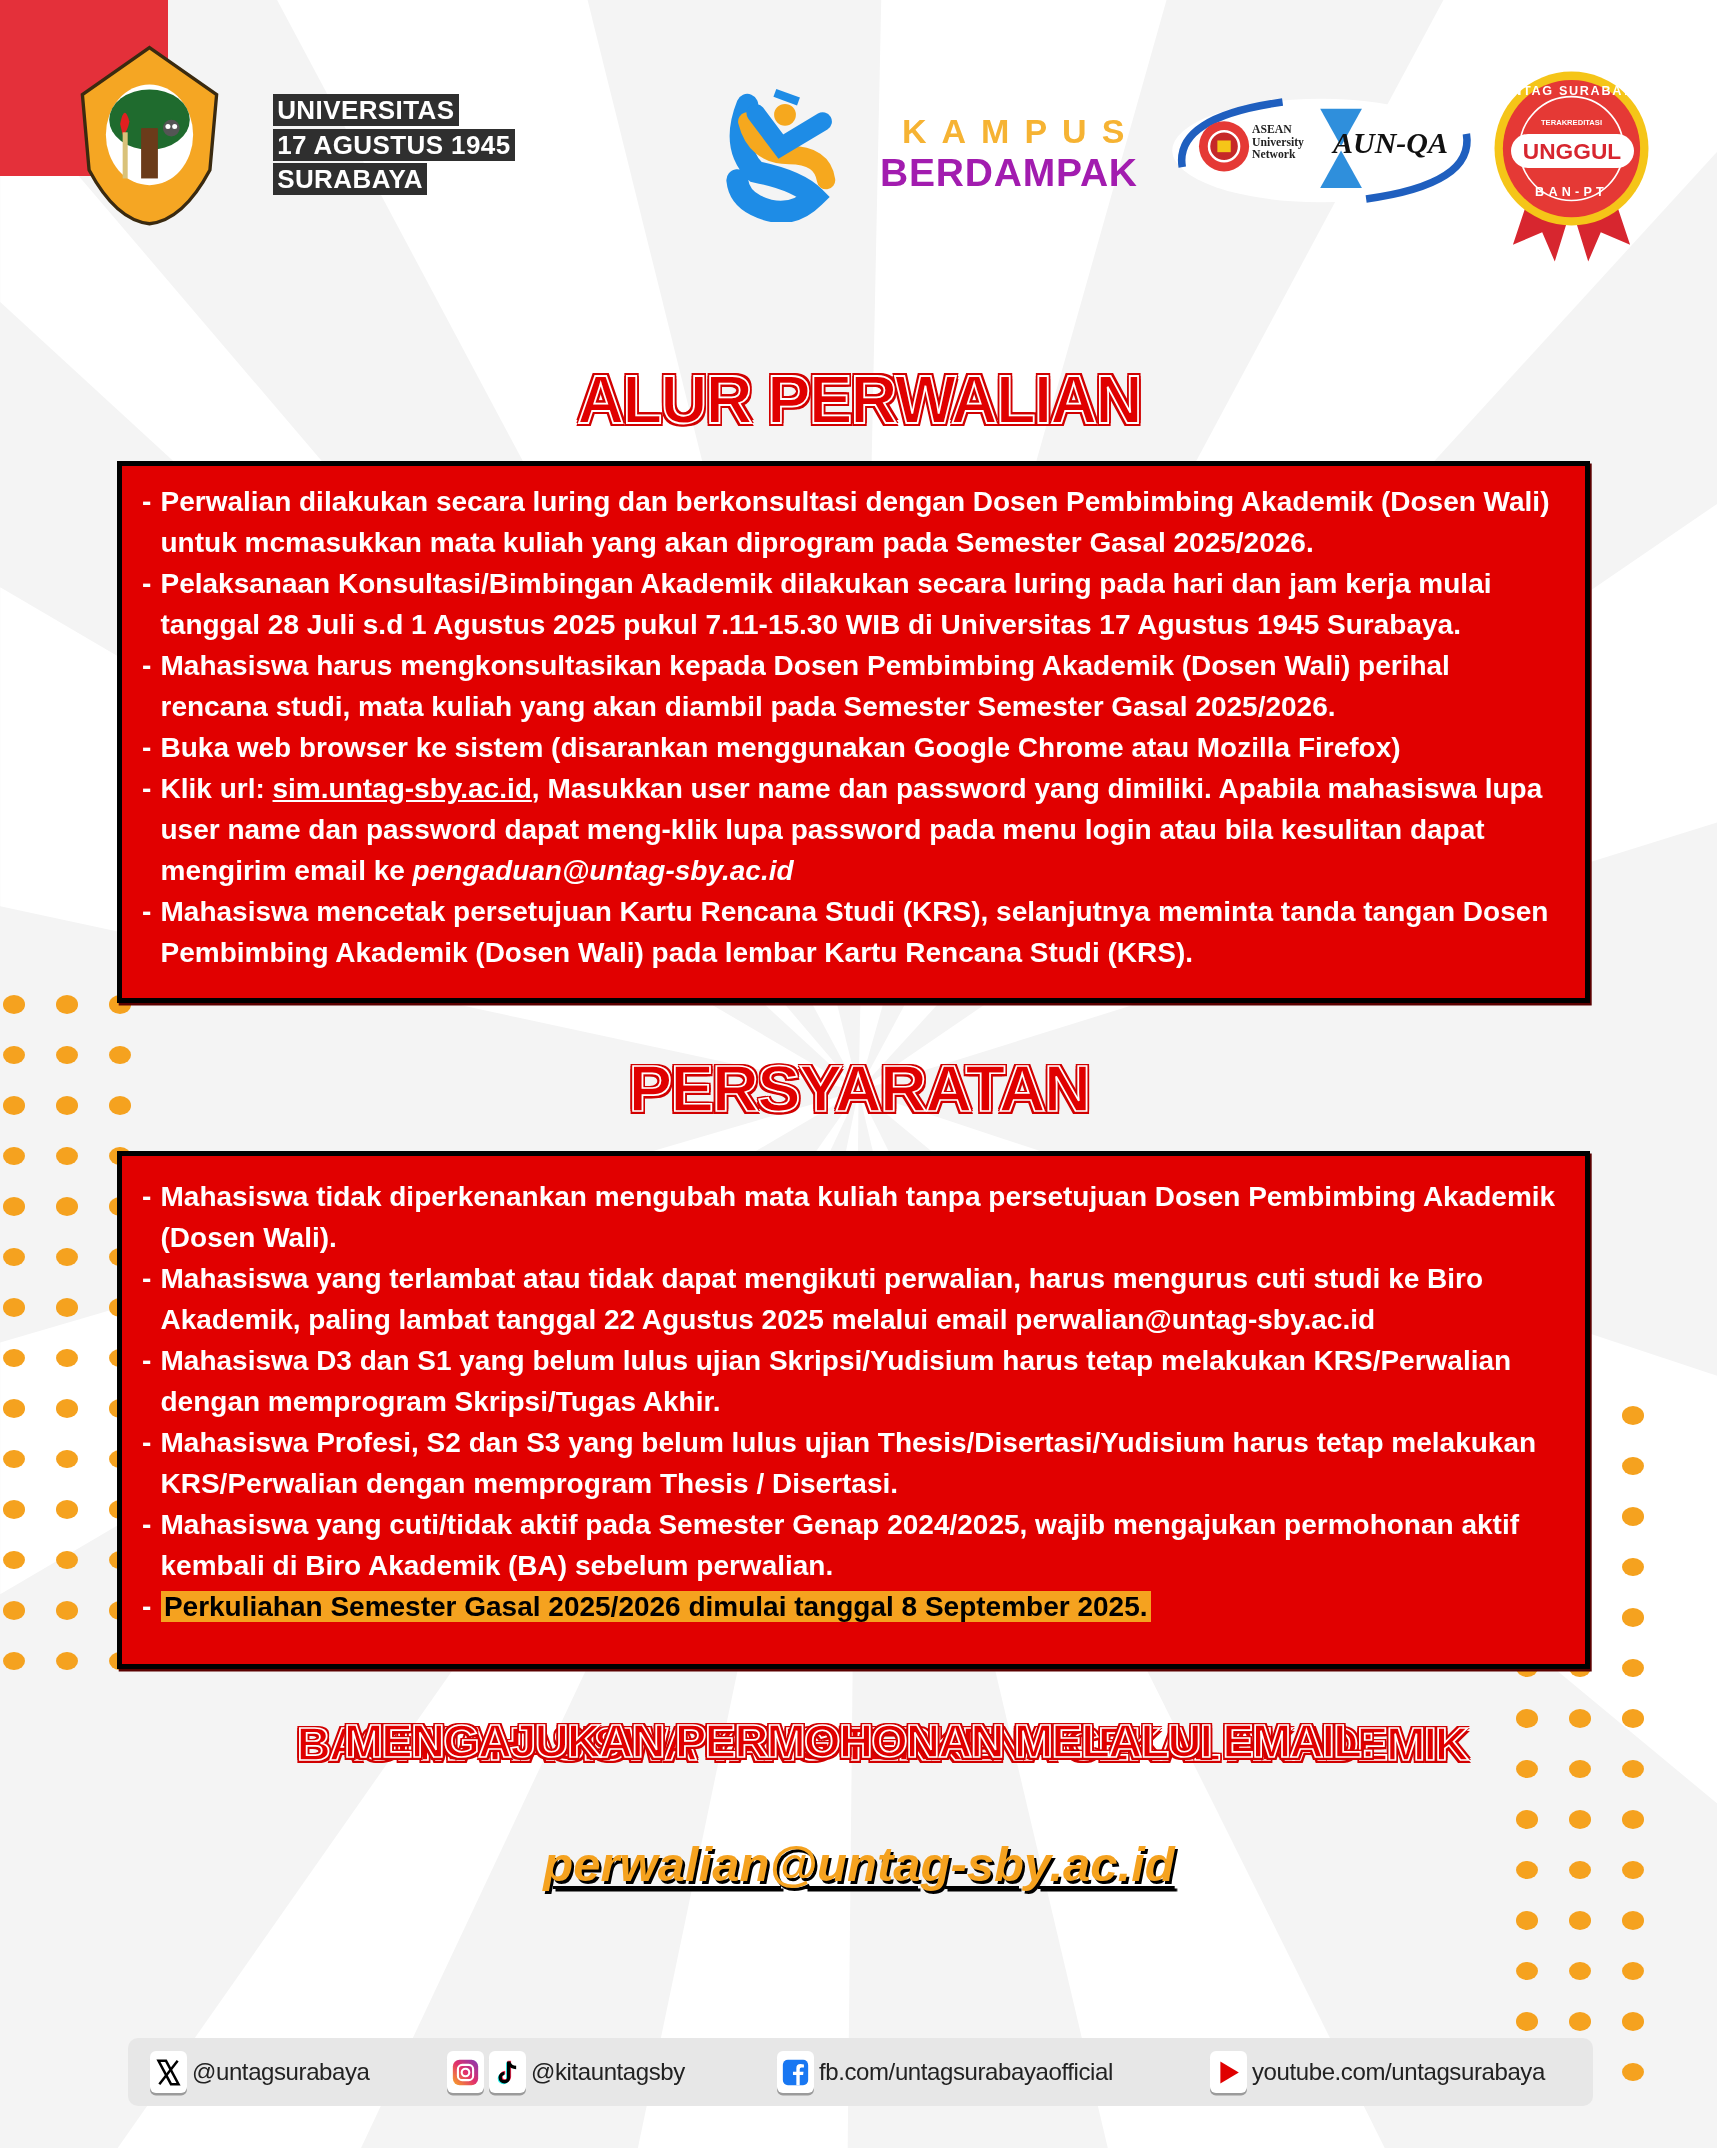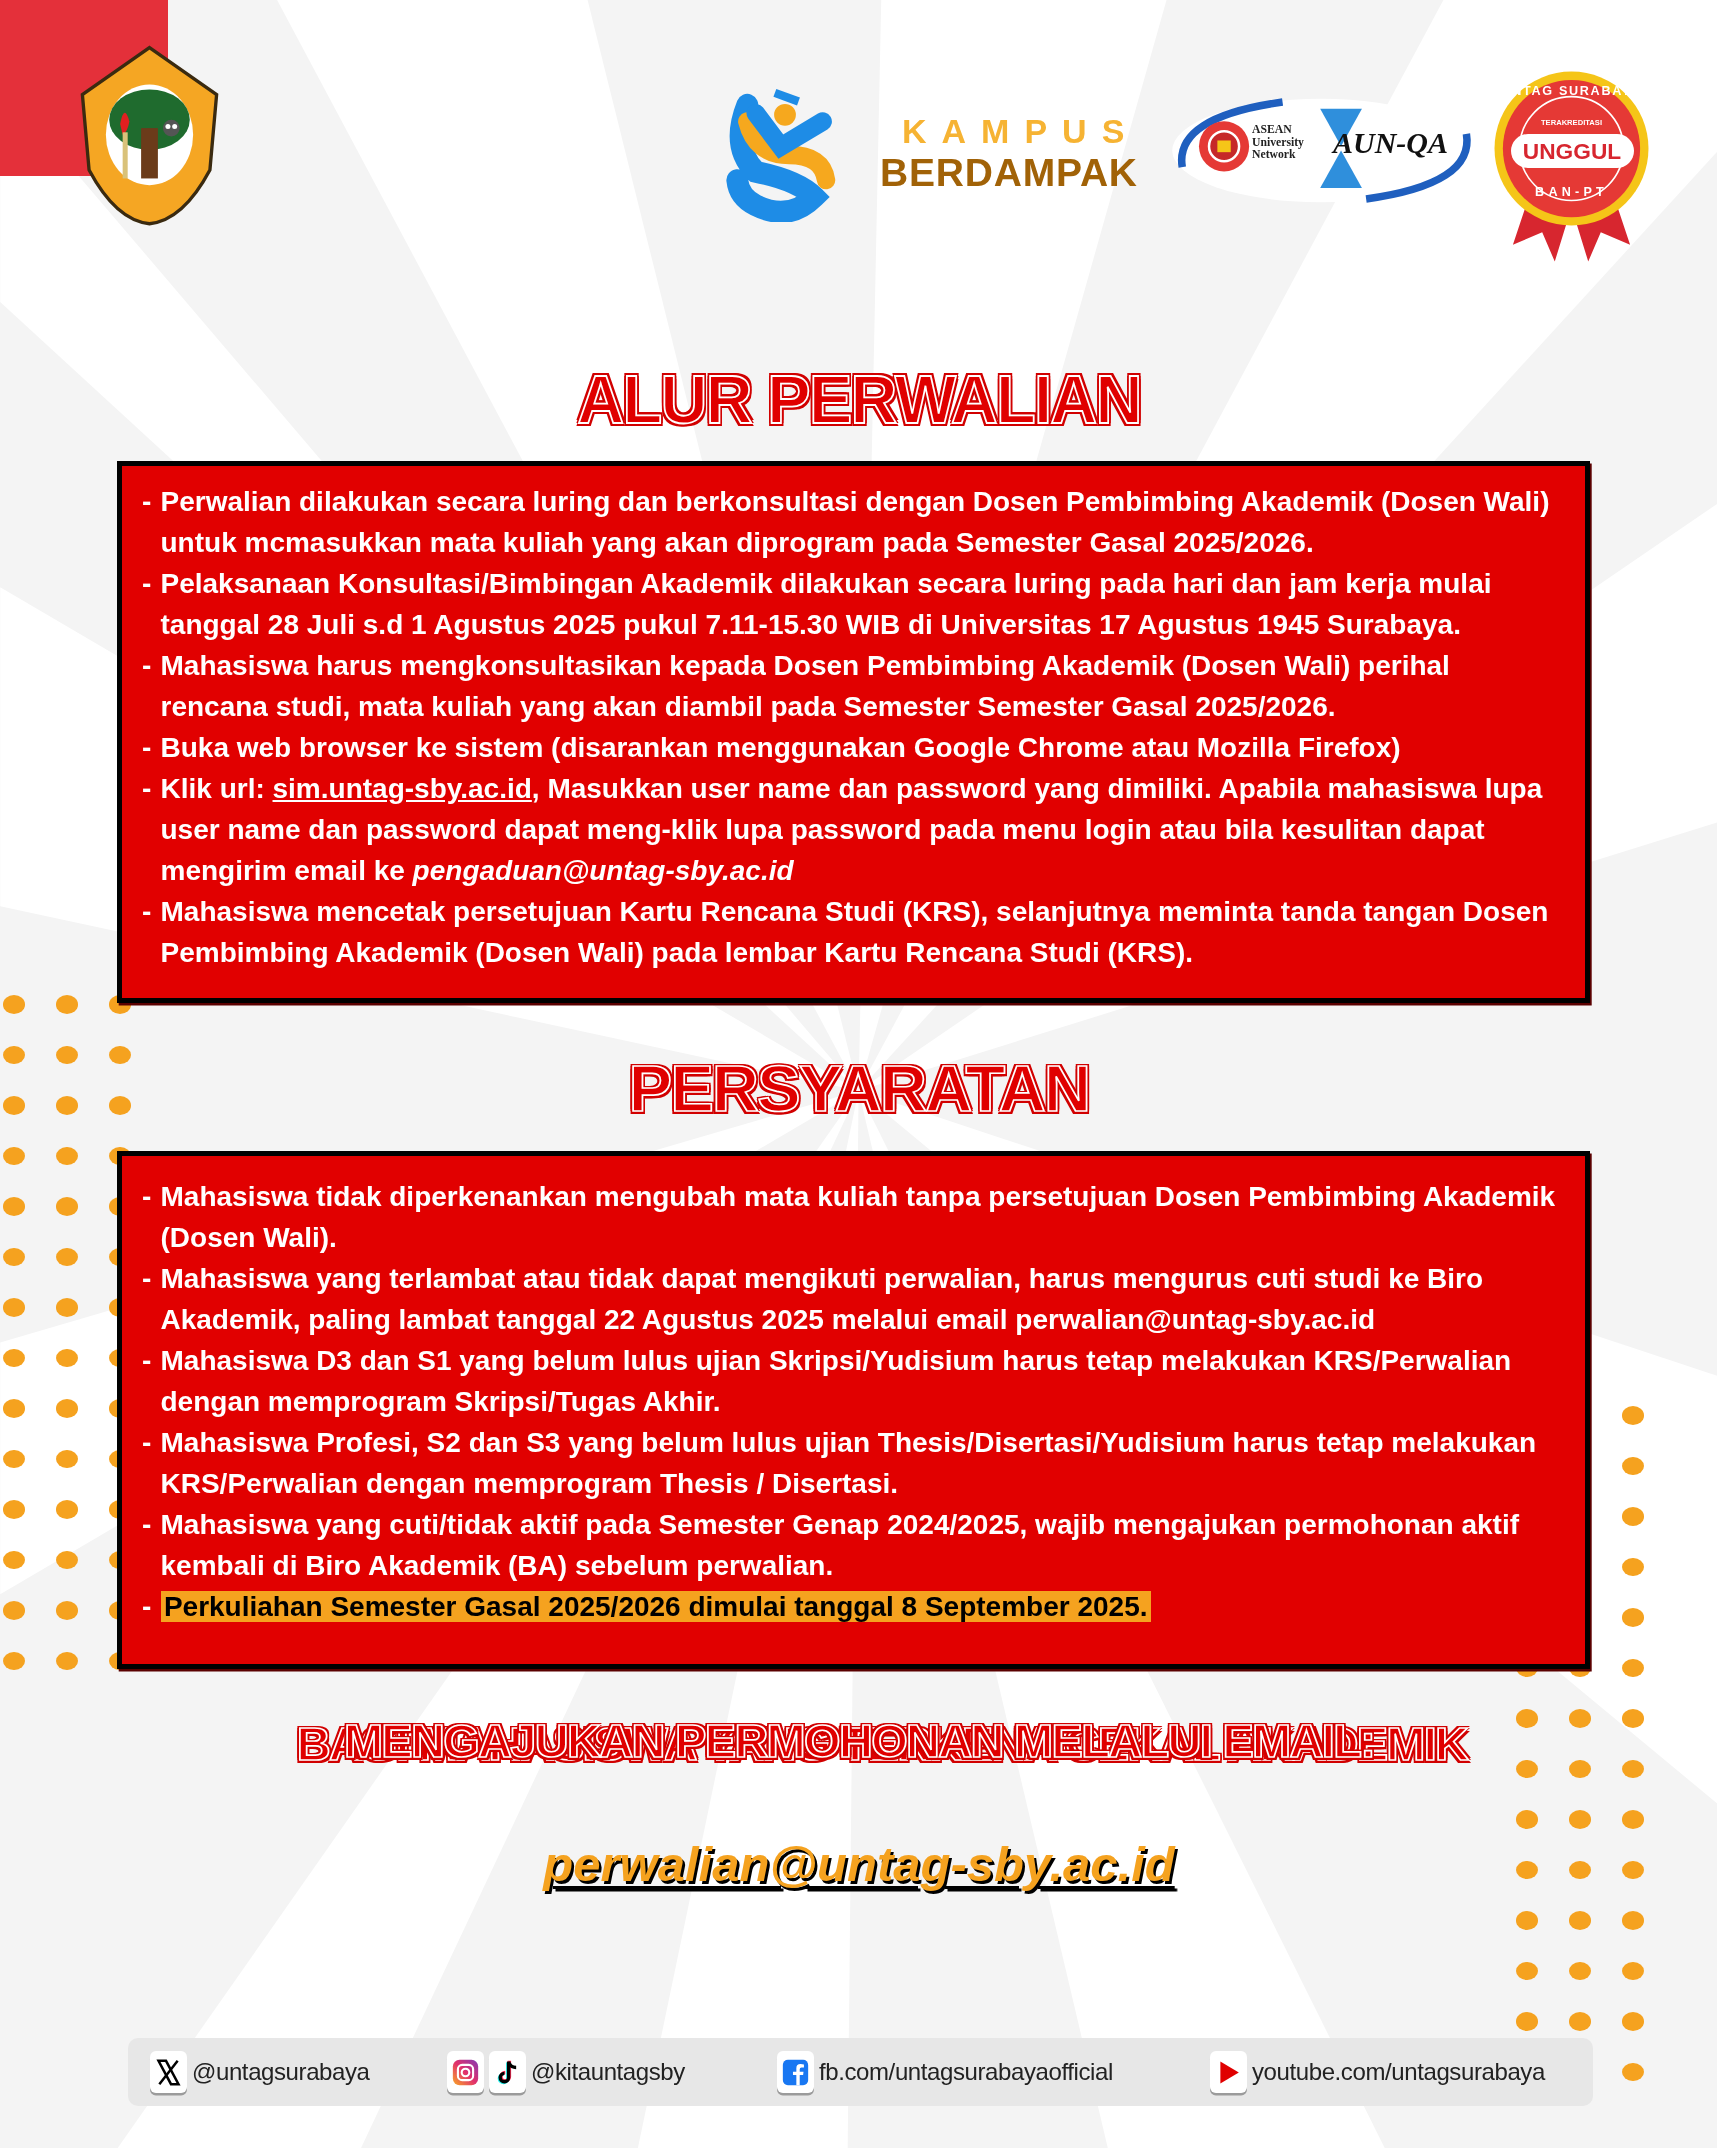--- a/index.html
+++ b/index.html
@@ -22,21 +22,21 @@
   
   .header { position:absolute; left:0; top:0; width:1718px; height:285px; z-index:2; }
   .untag-seal { position:absolute; left:74px; top:44px; width:151px; height:185px; }
   .untag-text { position:absolute; left:273px; top:94px; }
   .untag-text div {
     display:table; background:#2f2f2f; color:#fff; font-weight:700;
     font-size:26px; line-height:32px; padding:0 4.2px; margin-bottom:2.5px; letter-spacing:0.4px;
   }
   .kampus { position:absolute; left:722px; top:88px; width:436px; height:134px; }
   .kampus .k1 { position:absolute; left:180px; top:23.5px; font-size:34px; font-weight:700; color:#f6b333; letter-spacing:15px; }
-  .kampus .k2 { position:absolute; left:158px; top:63px; font-size:39px; font-weight:700; color:#a16207; letter-spacing:0.8px; }
+  .kampus .k2 { position:absolute; left:158px; top:63px; font-size:39px; font-weight:700; color:#a21caf; letter-spacing:0.8px; }
   .aun { position:absolute; left:1165px; top:92px; width:312px; height:117px; }
   .aun .asean-txt { position:absolute; left:87px; top:32px; font-family:"Liberation Serif", serif; font-size:11.7px; line-height:12.6px; font-weight:700; color:#222; }
   .aun .aunqa { position:absolute; left:168px; top:34px; font-family:"Liberation Serif", serif; font-style:italic; font-weight:700; font-size:30px; color:#111; }
   .badge { position:absolute; left:1492px; top:69px; width:159px; height:201px; }
   .badge .b-unggul { position:absolute; left:18.5px; top:65px; width:123px; height:34px; border-radius:17px; background:#fff; color:#d7262f; font-weight:700; font-size:22.7px; text-align:center; line-height:34px; }
   .badge .b-ter { position:absolute; left:0; right:0; top:49px; text-align:center; color:#fff; font-size:7.6px; font-weight:700; }
   .badge .b-top { position:absolute; left:0; right:0; top:15px; text-align:center; color:#fff; font-size:12.6px; font-weight:700; letter-spacing:1.7px; }
   .badge .b-bot { position:absolute; left:0; right:0; top:116px; text-align:center; color:#fff; font-size:12.6px; font-weight:700; letter-spacing:4.2px; }
 
   
@@ -206,20 +206,25 @@
     <path d="M90 4 L170 60 L162 150 Q130 210 90 214 Q50 210 18 150 L10 60 Z" fill="#f5a623" stroke="#3a2a10" stroke-width="4"></path>
     <ellipse cx="90" cy="108" rx="52" ry="60" fill="#fff"></ellipse>
     <ellipse cx="90" cy="90" rx="48" ry="36" fill="#1f6b2e"></ellipse>
     <rect x="80" y="100" width="20" height="60" fill="#6b3b1a"></rect>
     <path d="M55 95 Q60 70 66 92 Q64 104 58 108 Z" fill="#e02020"></path>
     <rect x="58" y="105" width="6" height="55" fill="#d9c27a"></rect>
     <circle cx="116" cy="100" r="10" fill="#555"></circle>
     <circle cx="112" cy="98" r="3" fill="#fff"></circle>
       <circle cx="120" cy="98" r="3" fill="#fff"></circle>
   </svg>
+  <div class="untag-text">
+    <div>UNIVERSITAS</div>
+    <div>17 AGUSTUS 1945</div>
+    <div>SURABAYA</div>
+  </div>
 
   <div class="kampus">
     <svg width="126" height="134" viewBox="0 0 150 160" style="position:absolute;left:0;top:0">
       <path d="M30 20 Q10 70 40 100 Q90 110 110 130 Q80 160 40 140 Q20 130 18 110" fill="none" stroke="#1e8ce6" stroke-width="26" stroke-linecap="round"></path>
       <path d="M30 40 Q40 80 80 80 Q120 80 124 110" fill="none" stroke="#f6a81e" stroke-width="22" stroke-linecap="round"></path>
       <path d="M40 30 L70 70 L120 40" fill="none" stroke="#1e8ce6" stroke-width="22" stroke-linecap="round"></path>
       <circle cx="75" cy="32" r="13" fill="#f6a81e"></circle>
       <rect x="62" y="6" width="30" height="10" fill="#1e8ce6" transform="rotate(20 77 11)"></rect>
     </svg>
     <div class="k1">KAMPUS</div>

